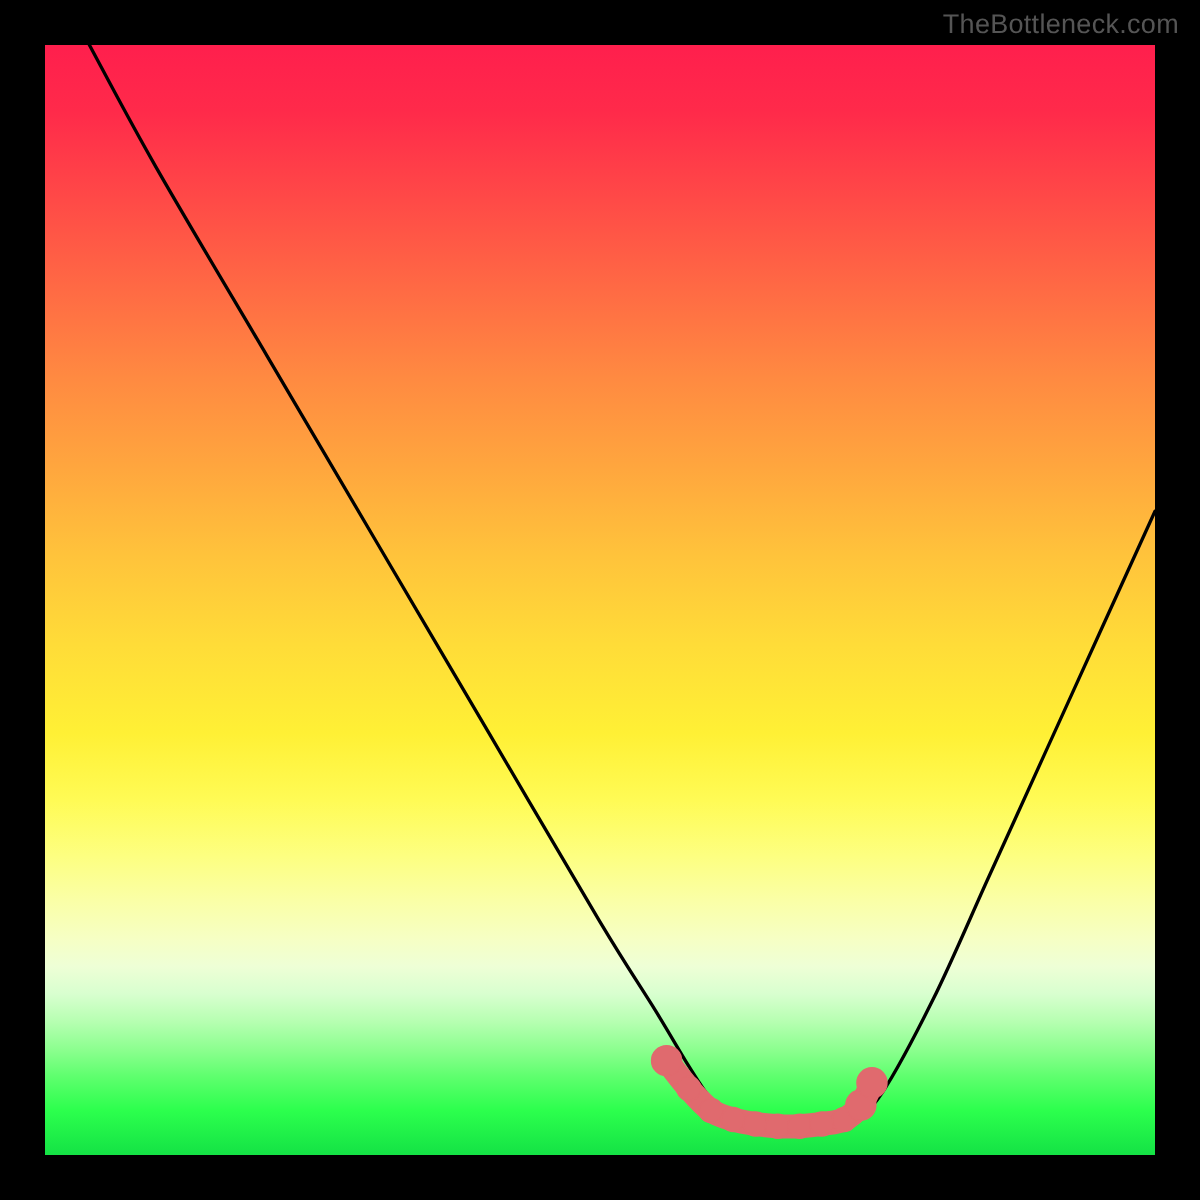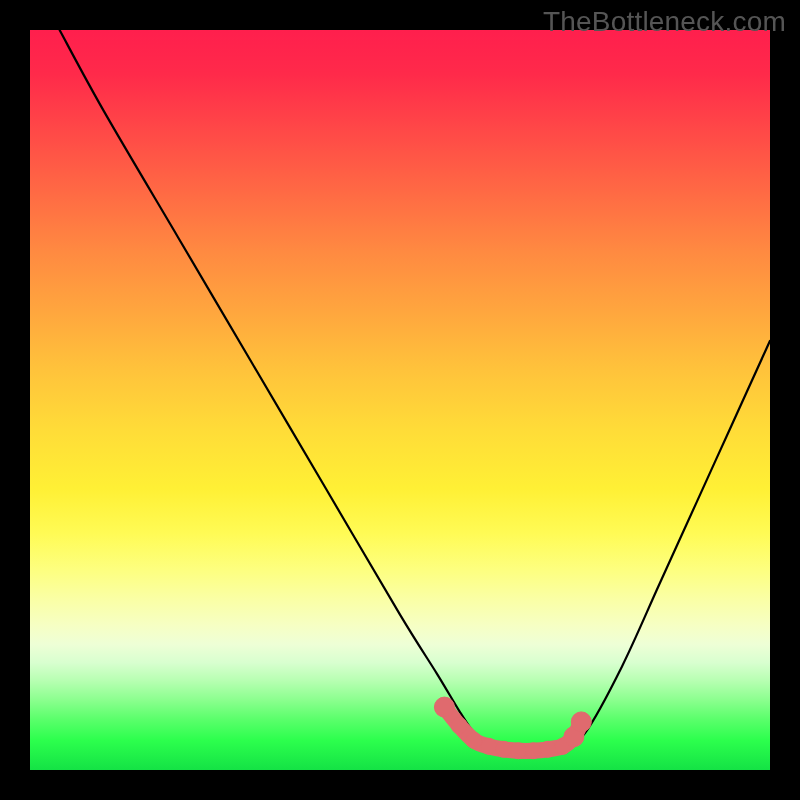--- a/index.html
+++ b/index.html
@@ -9,21 +9,21 @@
     background: #000;
     position: relative;
     overflow: hidden;
     font-family: Arial, Helvetica, sans-serif;
   }
   .watermark {
     position: absolute;
     top: 6px;
     right: 14px;
     color: #555;
-    font-size: 28px;
+    font-size: 18px;
     font-weight: 500;
     z-index: 30;
     letter-spacing: 0.2px;
   }
   .plot {
     position: absolute;
     left: 30px;
     top: 30px;
     width: 740px;
     height: 740px;

